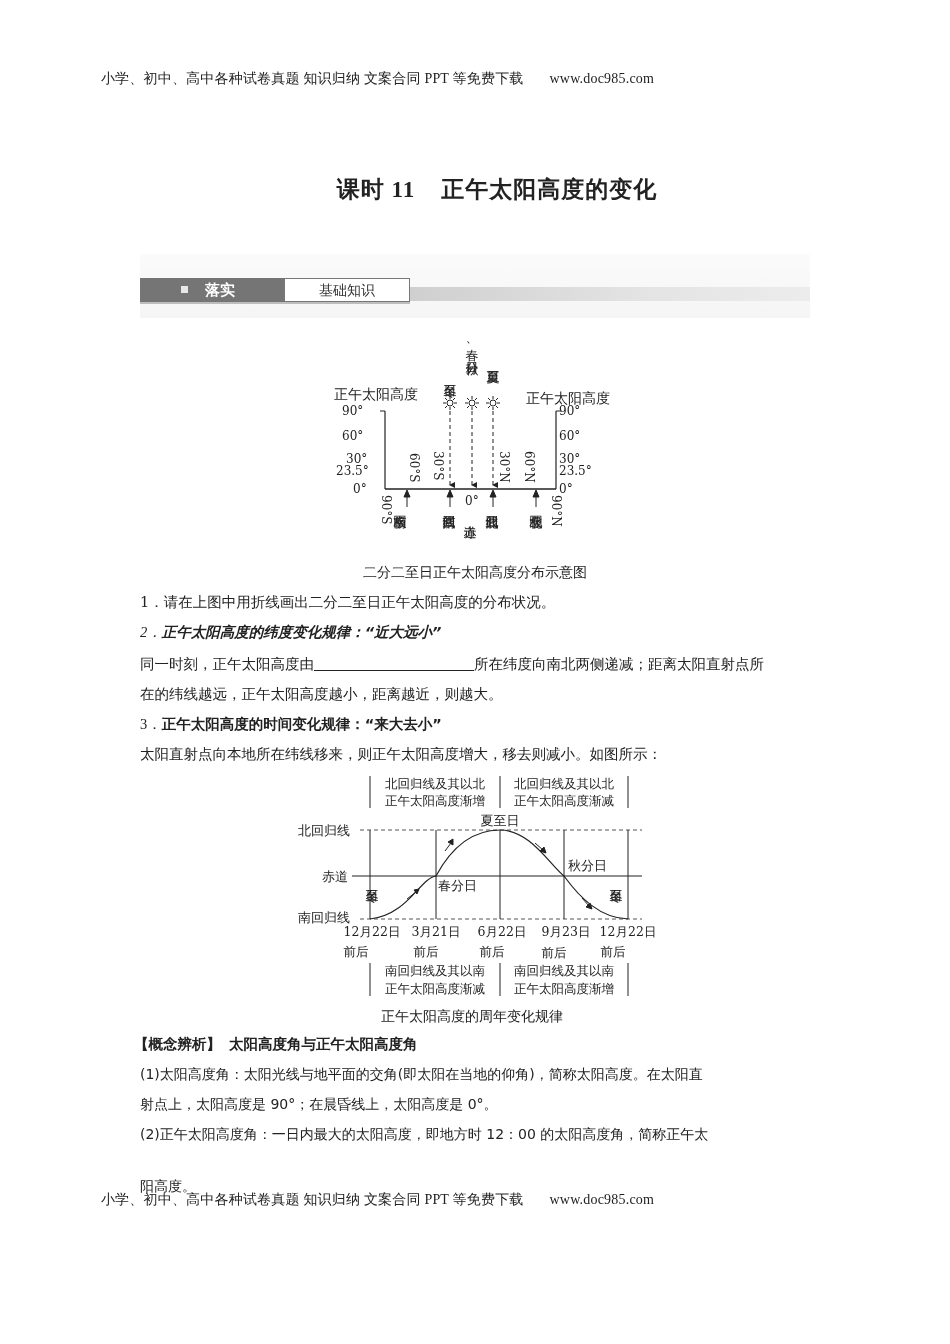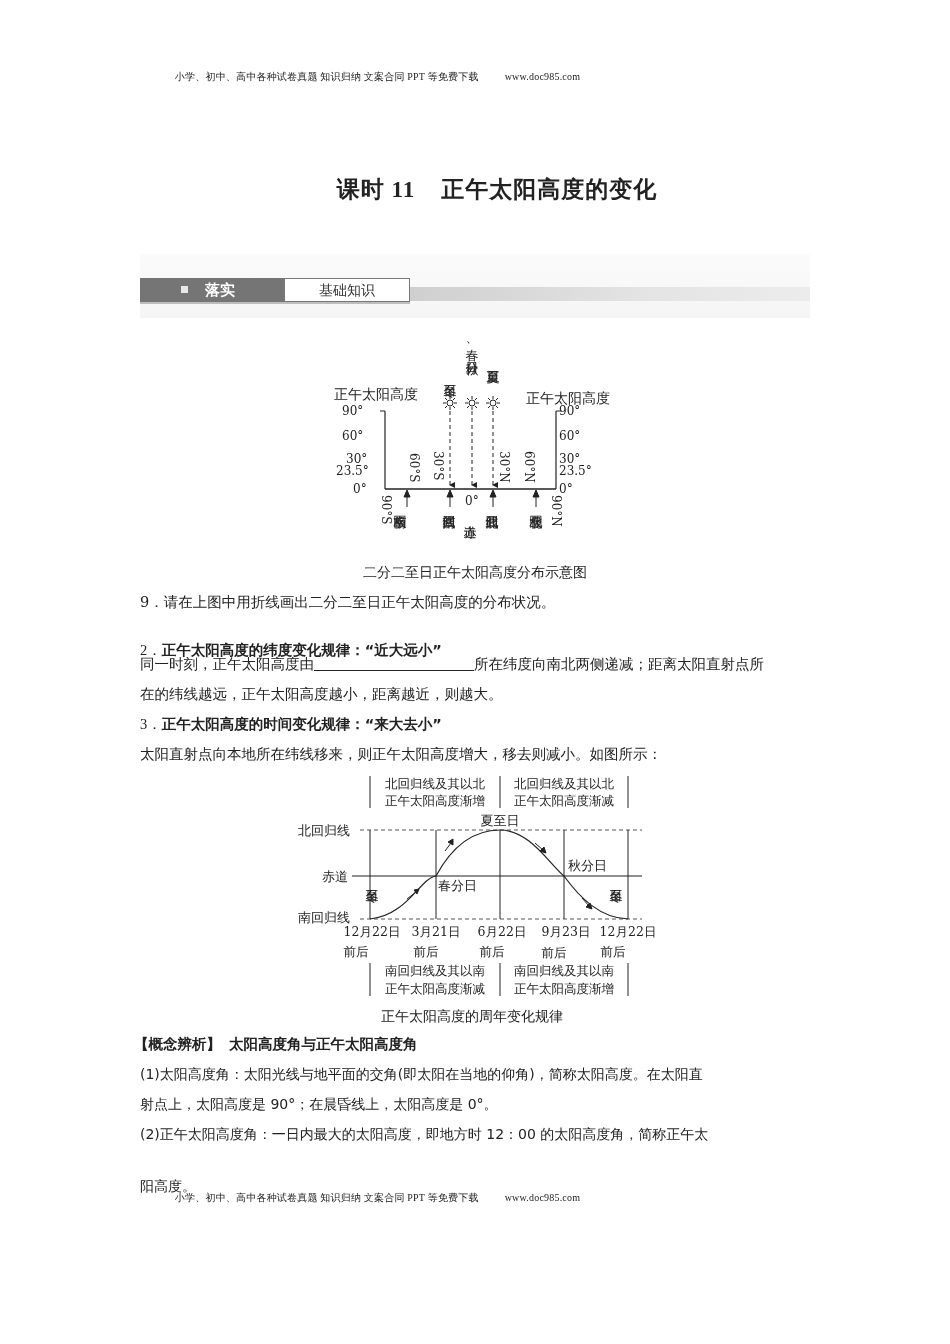--- a/index.html
+++ b/index.html
@@ -1,19 +1,19 @@
 <!DOCTYPE html>
 <html><head>
 <meta charset="utf-8">
 <style>
   html, body { margin: 0; padding: 0; background: #ffffff; }
   body { width: 950px; height: 1344px; position: relative; overflow: hidden;
          font-family: "DejaVu Serif", "Liberation Serif", serif; color: #222; }
   .abs { position: absolute; }
-  .header-line { left: 0; width: 755px; text-align: center; font-size: 10px; color: #222;
+  .header-line { left: 0; width: 755px; text-align: center; font-size: 14px; color: #222;
                  font-family: "Liberation Serif", "DejaVu Serif", serif; letter-spacing: 0.2px; }
   .header-line .url { margin-left: 26px; }
   .title { top: 174px; left: 0; width: 950px; text-align: center; font-size: 23px; font-weight: bold;
            font-family: "DejaVu Sans", "Liberation Sans", sans-serif; letter-spacing: 1px; }
   .title .num { font-family: "Liberation Serif", serif; margin-right: 26px; margin-left: 44px; }
   .banner { top: 254px; left: 140px; width: 670px; height: 64px;
             background: linear-gradient(#fbfbfb, #f5f5f5); }
   .banner-strip { position: absolute; top: 33px; left: 268px; width: 402px; height: 14px;
                   background: linear-gradient(90deg, #cfcfcf, #e4e4e4 60%, #ececec); }
   .banner-dark { position: absolute; top: 24px; left: 0; width: 144px; height: 24px; background: #757575;
@@ -115,22 +115,22 @@
   </g>
   <text x="145" y="180" font-size="12">0°</text>
   <text x="80" y="180" font-size="13" writing-mode="tb">南极圈</text>
   <text x="129" y="180" font-size="13" writing-mode="tb">南回归线</text>
   <text x="150" y="190" font-size="13" writing-mode="tb">赤道</text>
   <text x="172" y="180" font-size="13" writing-mode="tb">北回归线</text>
   <text x="216" y="180" font-size="13" writing-mode="tb">北极圈</text>
   <text x="155" y="252" font-size="14" text-anchor="middle">二分二至日正午太阳高度分布示意图</text>
 </svg>
 
-<div class="abs para" style="top:592px;">9．请在上图中用折线画出二分二至日正午太阳高度的分布状况。</div>
-<div class="abs para bold" style="top:640px;">
+<div class="abs para" style="top:592px;">1．请在上图中用折线画出二分二至日正午太阳高度的分布状况。</div>
+<div class="abs para bold" style="top:622px;font-style:italic;">
   <span class="n">2．</span><span>正午太阳高度的纬度变化规律：“近大远小”</span>
 </div>
 <div class="abs para" style="top:654px;">
   <span>同一时刻，正午太阳高度由</span><span class="blank"></span><span>所在纬度向南北两侧递减；距离太阳直射点所</span>
 </div>
 <div class="abs para" style="top:684px;">在的纬线越远，正午太阳高度越小，距离越近，则越大。</div>
 <div class="abs para bold" style="top:714px;">
   <span class="n">3．</span><span>正午太阳高度的时间变化规律：“来大去小”</span>
 </div>
 <div class="abs para" style="top:744px;">太阳直射点向本地所在纬线移来，则正午太阳高度增大，移去则减小。如图所示：</div>

